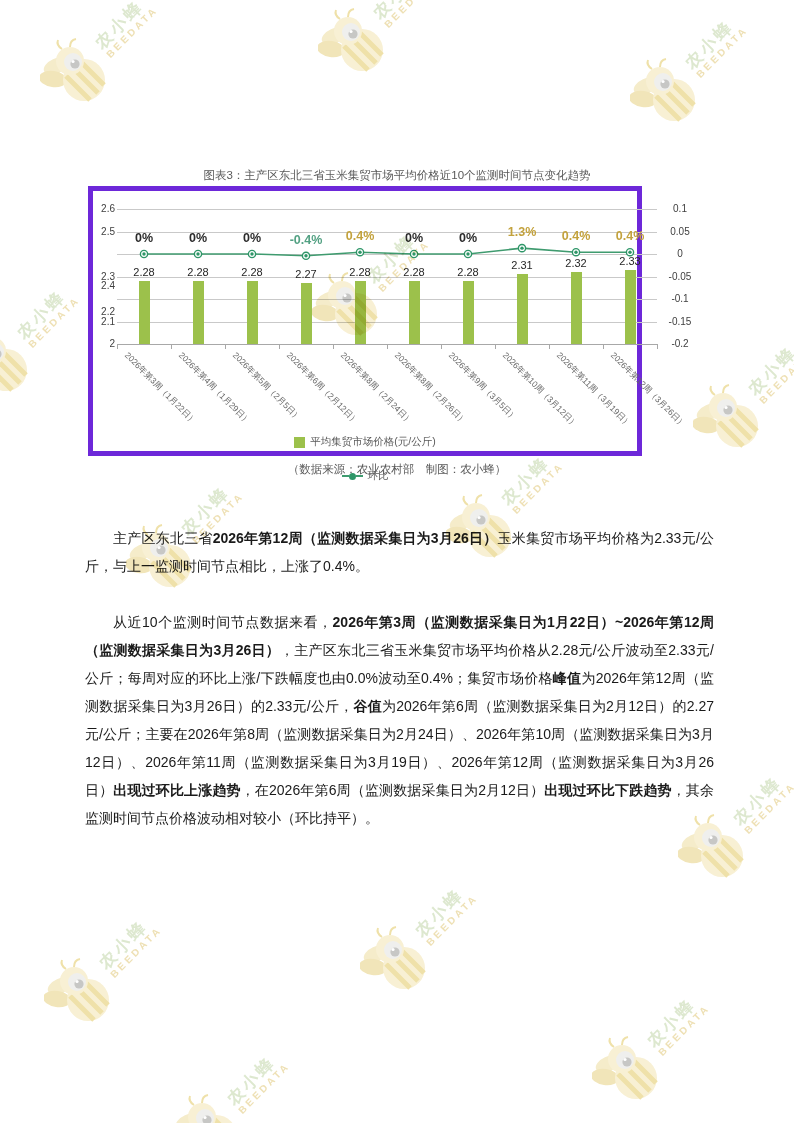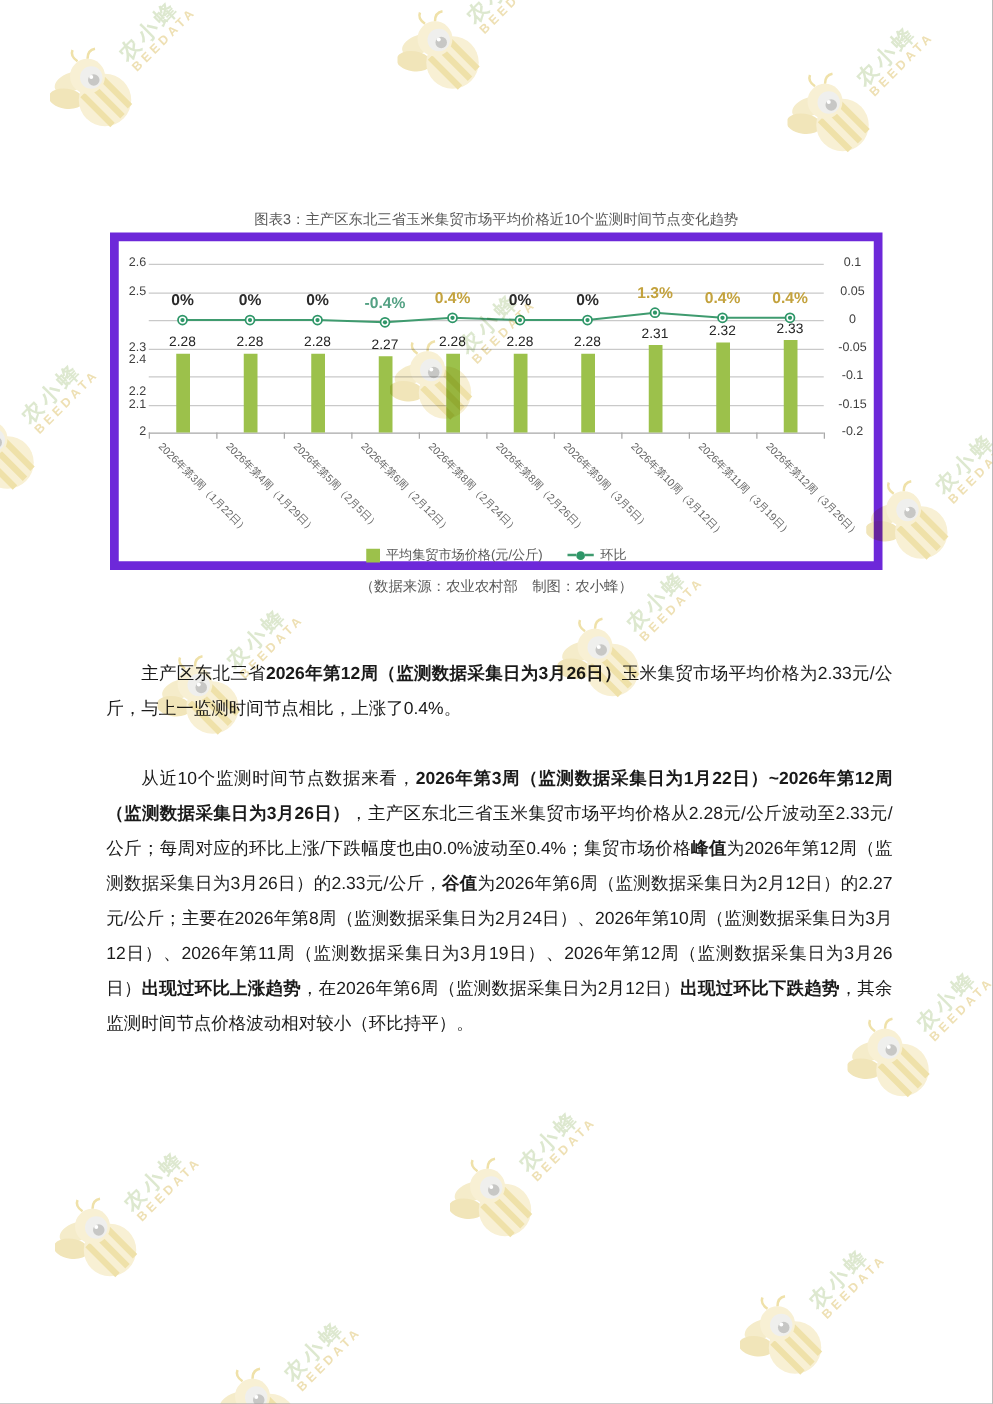--- a/index.html
+++ b/index.html
@@ -17,35 +17,35 @@
     white-space:nowrap; line-height:1.05; text-align:left;
   }
   .wm .wm-brand{ font-size:17px; letter-spacing:3px; color:#dde8cf; font-weight:bold; }
   .wm .wm-sub{ font-size:10px; letter-spacing:3px; color:#eee0b4; font-weight:bold; }
   
   .heading{ position:absolute; left:85px; top:110px; font-size:16.5px; font-weight:bold; color:#111; z-index:2; }
   .heading .h-num{ margin-right:16px; }
   
   .fig-title{ position:absolute; left:0; top:168px; width:100%; text-align:center;
     font-size:11.5px; color:#595959; z-index:2; }
-  .chart-box{ position:absolute; left:88px; top:186px; width:618px; height:270px;
-    border:7px solid #6d28d9; background:transparent; z-index:2; }
+  .chart-box{ position:absolute; left:88px; top:186px; width:554px; height:270px;
+    border:5px solid #6d28d9; background:transparent; z-index:2; }
   .gridline{ position:absolute; height:1px; background:#c9c9c9; }
   .gridline.base{ background:#a8a8a8; }
   .ytick-l{ position:absolute; width:22px; text-align:right; font-size:10px; color:#404040; }
   .ytick-r{ position:absolute; width:34px; text-align:center; font-size:10px; color:#404040; }
   .bar{ position:absolute; width:11px; }
   .bar-label{ position:absolute; width:44px; text-align:center; font-size:11px; color:#262626; }
   .pct-label{ position:absolute; width:56px; text-align:center; font-size:12.5px; font-weight:bold; }
   .xtick{ position:absolute; width:1px; height:5px; background:#a8a8a8; }
   .xlabel{ position:absolute; white-space:nowrap; font-size:8.5px; color:#666;
     transform:rotate(45deg); transform-origin:0 0; }
   .line-svg{ position:absolute; overflow:visible; }
   .legend{ position:absolute; left:0; width:100%; display:flex; justify-content:center;
-    align-items:center; gap:20px; font-size:10.5px; color:#595959; }
+    align-items:center; gap:20px; font-size:10.5px; color:#595959;flex-direction:column; }
   .legend-item{ display:flex; align-items:center; gap:5px; }
   .swatch{ width:11px; height:11px; }
   .lmark{ display:flex; align-items:center; }
   .lmark .seg{ width:7px; height:2px; }
   .lmark .dot{ width:7px; height:7px; border-radius:50%; }
   .src-note{ position:absolute; left:0; top:462px; width:100%; text-align:center;
     font-size:11.5px; color:#595959; z-index:2; }
   
   .para{ position:absolute; left:85px; width:629px; font-size:14px; line-height:28px;
     text-align:justify; text-indent:28px; color:#1a1a1a; z-index:2; }

